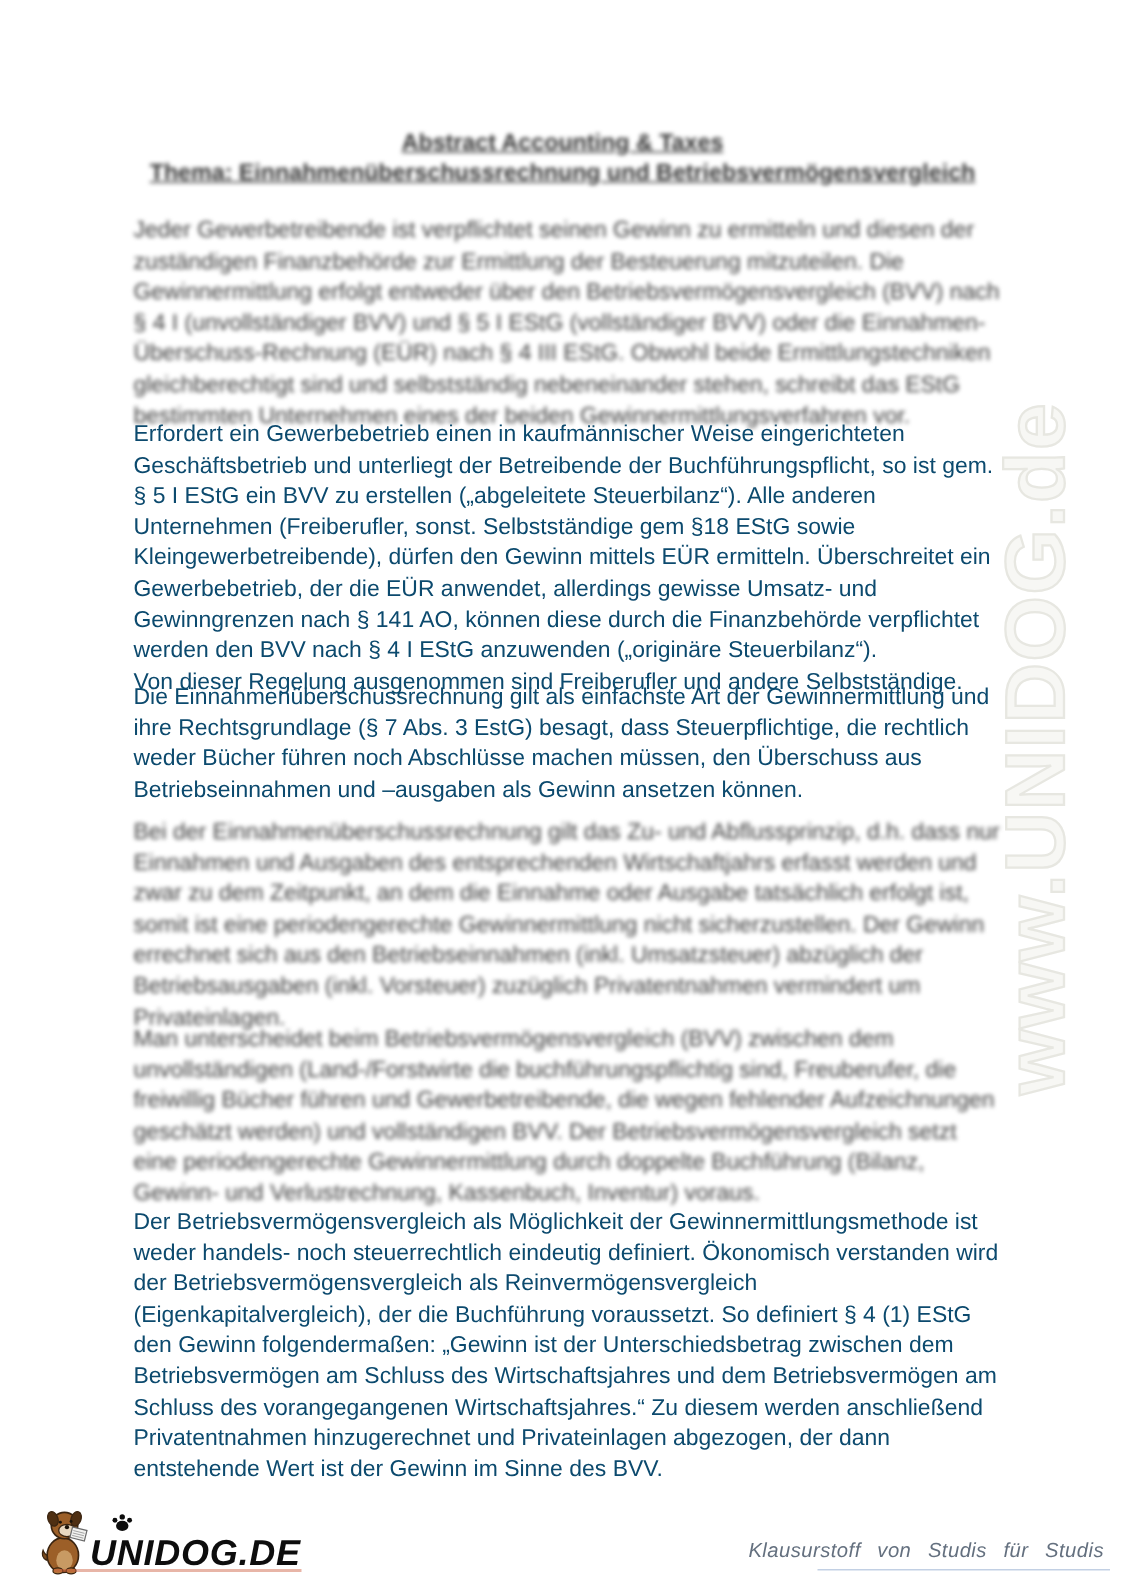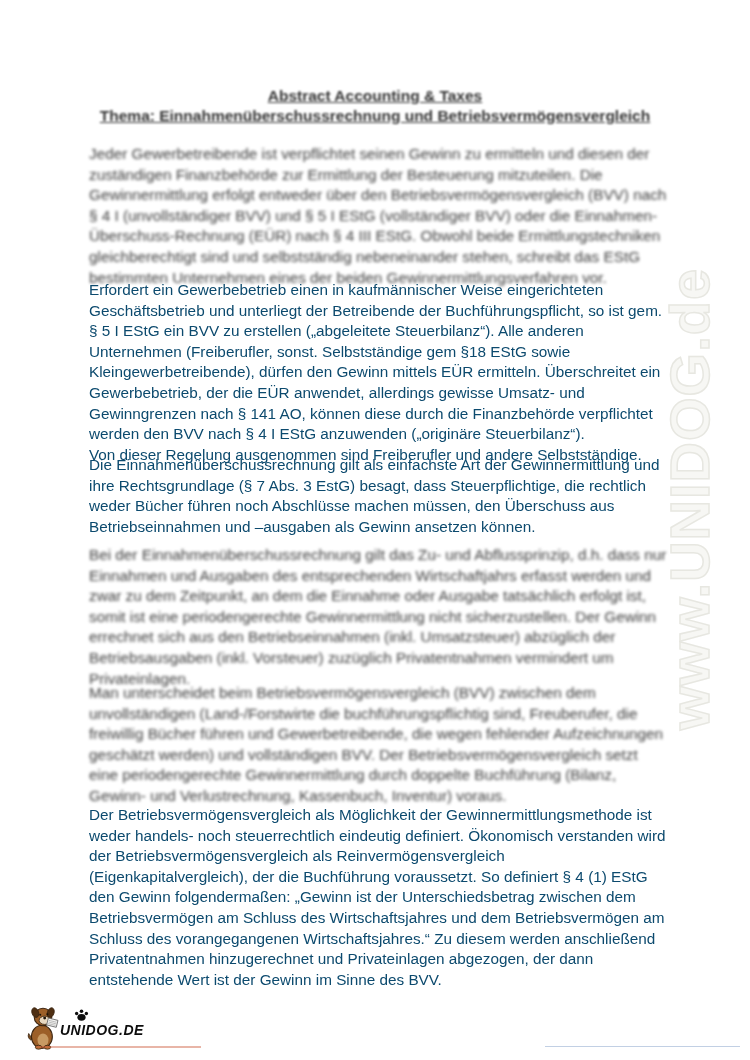--- a/index.html
+++ b/index.html
@@ -38,21 +38,21 @@
     color:#f7f7f4;
     -webkit-text-stroke:1.5px #e7e7e1;
     text-align:center;
     user-select:none;
   }
   
   .footer-logo{position:absolute;left:24px;top:1006px;width:180px;height:48px;}
   .dog-svg{position:absolute;left:0;top:0;width:38px;height:44px;}
   .logo-text{
     position:absolute;left:36px;top:16px;
-    font-size:14px;font-weight:900;font-style:italic;
+    font-size:24px;font-weight:900;font-style:italic;
     letter-spacing:0.5px;color:#0d0d0d;
     text-shadow:-1px 1px 0 #ffffff, 1px -1px 0 #ffffff;
   }
   .paw-svg{position:absolute;left:50px;top:2px;width:15px;height:14px;}
   .logo-underline{
     position:absolute;left:12px;top:40px;width:165px;height:2px;
     background:rgba(205,90,60,0.45);
   }
   .footer-tagline{
     position:absolute;right:14px;top:1026px;
@@ -117,15 +117,16 @@
     <svg class="paw-svg" viewBox="0 0 20 18" aria-hidden="true">
       <ellipse cx="10" cy="12" rx="5.5" ry="4.5" fill="#0d0d0d"></ellipse>
       <circle cx="3.5" cy="7" r="2.2" fill="#0d0d0d"></circle>
       <circle cx="10" cy="4" r="2.4" fill="#0d0d0d"></circle>
       <circle cx="16.5" cy="7" r="2.2" fill="#0d0d0d"></circle>
     </svg>
     <span class="logo-text">UNIDOG.DE</span>
     <div class="logo-underline"></div>
   </div>
 
+  <div class="footer-tagline">Klausurstoff von Studis für Studis</div>
   <div class="tagline-underline"></div>
 
 </div>
 
 </body></html>

